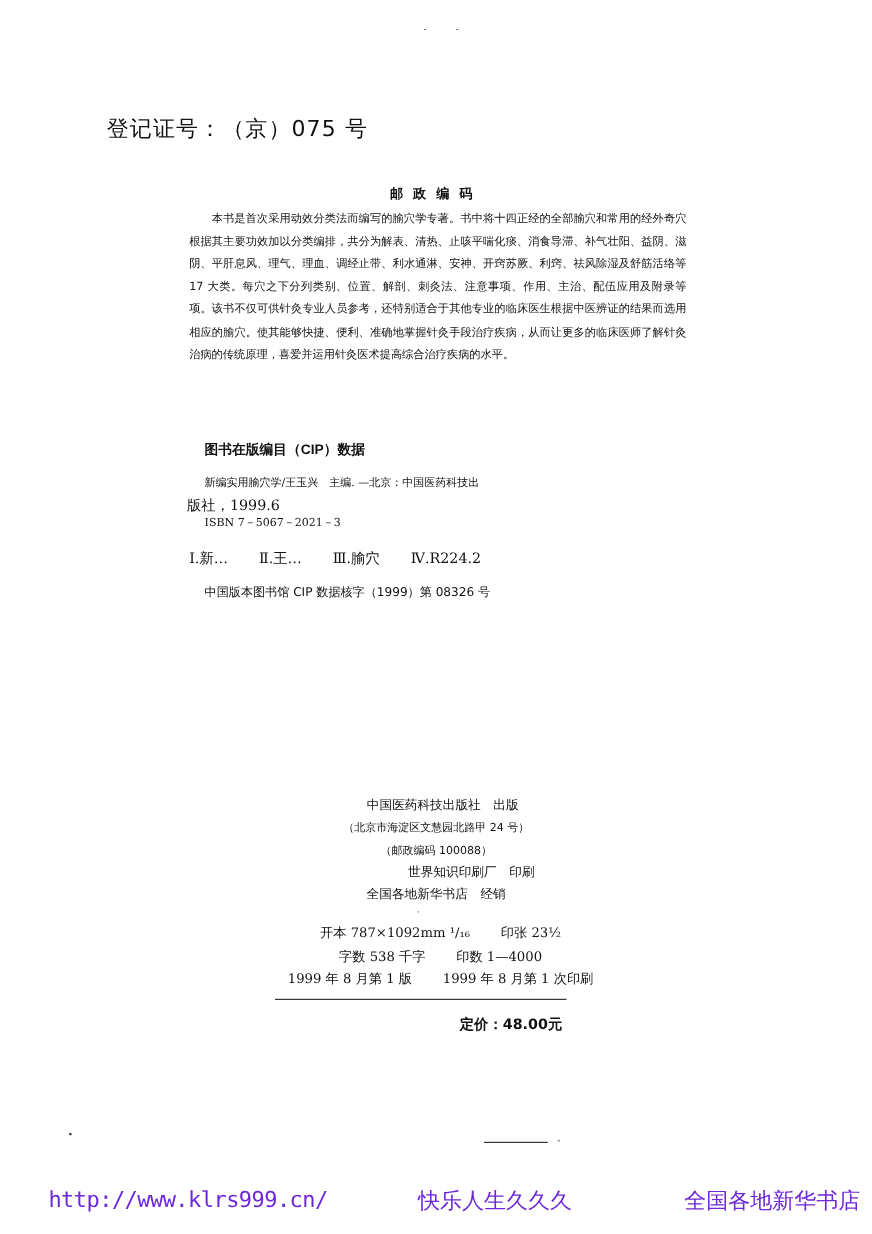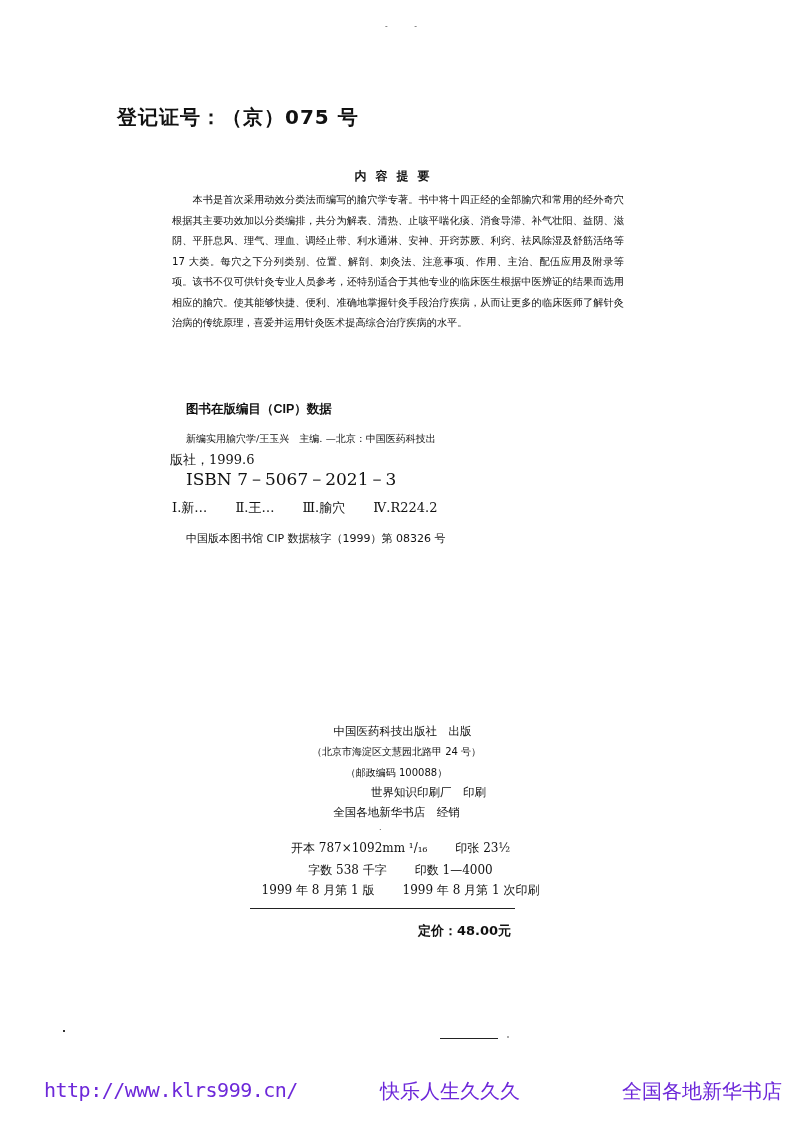--- a/index.html
+++ b/index.html
@@ -1,26 +1,26 @@
 <!DOCTYPE html>
 <html><head>
 <meta charset="utf-8">
 <style>
   html, body { margin: 0; padding: 0; background: #ffffff; }
   body { width: 793px; height: 1122px; position: relative; overflow: hidden; color: #111; font-family: "DejaVu Serif", "Liberation Serif", serif; }
   .abs { position: absolute; }
   .top-dots { left: 385px; top: 22px; font-size: 8px; letter-spacing: 12px; color: #333; }
-  .reg-no { left: 117px; top: 104px; font-size: 20px; font-weight: bold; font-family: "DejaVu Sans", sans-serif; letter-spacing: 1px; }
+  .reg-no { left: 97px; top: 104px; font-size: 20px; font-weight: normal; font-family: "DejaVu Sans", sans-serif; letter-spacing: 1px; }
   .abstract-title { left: 0; width: 793px; top: 168px; text-align: center; font-size: 12px; font-weight: bold; font-family: "DejaVu Sans", sans-serif; letter-spacing: 9px; }
   .abstract { left: 172px; top: 190px; width: 452px; font-size: 10.2px; line-height: 20.5px; font-family: "DejaVu Sans", sans-serif; text-align: justify; }
   .abstract p { margin: 0; text-indent: 2em; }
   .cip-heading { left: 186px; top: 401px; font-size: 12.5px; font-weight: bold; font-family: Liberation Sans, sans-serif; }
   .cip-line1 { left: 186px; top: 432px; font-size: 10px; }
   .cip-line2 { left: 170px; top: 451px; font-size: 13px; }
-  .cip-isbn { left: 186px; top: 468px; font-size: 17px; }
+  .cip-isbn { left: 186px; top: 468px; font-size: 10px; }
   .cip-class { left: 172px; top: 499px; font-size: 13px; word-spacing: 2px; }
   .cip-class span { margin-right: 22px; }
   .cip-check { left: 186px; top: 531px; font-size: 11px; font-family: "DejaVu Sans", sans-serif; }
   .pub { left: 0; width: 793px; text-align: center; font-size: 11.5px; font-family: "DejaVu Sans", sans-serif; }
   .pub1 { top: 724px; left: 6px; }
   .pub2 { top: 745px; font-size: 10px; }
   .pub3 { top: 766px; font-size: 10px; }
   .pub4 { top: 785px; margin-left: 32px; }
   .pub5 { top: 805px; }
   .pub-mark { left: 379px; top: 825px; font-size: 8px; }
@@ -39,21 +39,21 @@
   .footer-name { left: 380px; font-family: "DejaVu Sans", sans-serif; }
   .footer-credit { left: 622px; }
 </style>
 </head>
 <body>
 
 <div class="abs top-dots">- -</div>
 
 <div class="abs reg-no">登记证号：（京）075 号</div>
 
-<div class="abs abstract-title">内容提要</div>
+<div class="abs abstract-title">邮政编码</div>
 <div class="abs abstract">
   <p>本书是首次采用动效分类法而编写的腧穴学专著。书中将十四正经的全部腧穴和常用的经外奇穴根据其主要功效加以分类编排，共分为解表、清热、止咳平喘化痰、消食导滞、补气壮阳、益阴、滋阴、平肝息风、理气、理血、调经止带、利水通淋、安神、开窍苏厥、利窍、祛风除湿及舒筋活络等 17 大类。每穴之下分列类别、位置、解剖、刺灸法、注意事项、作用、主治、配伍应用及附录等项。该书不仅可供针灸专业人员参考，还特别适合于其他专业的临床医生根据中医辨证的结果而选用相应的腧穴。使其能够快捷、便利、准确地掌握针灸手段治疗疾病，从而让更多的临床医师了解针灸治病的传统原理，喜爱并运用针灸医术提高综合治疗疾病的水平。</p>
 </div>
 
 <div class="abs cip-heading">图书在版编目（CIP）数据</div>
 <div class="abs cip-line1">新编实用腧穴学/王玉兴　主编. —北京：中国医药科技出</div>
 <div class="abs cip-line2">版社，1999.6</div>
 <div class="abs cip-isbn">ISBN 7－5067－2021－3</div>
 <div class="abs cip-class">
   <span>Ⅰ.新…</span>

